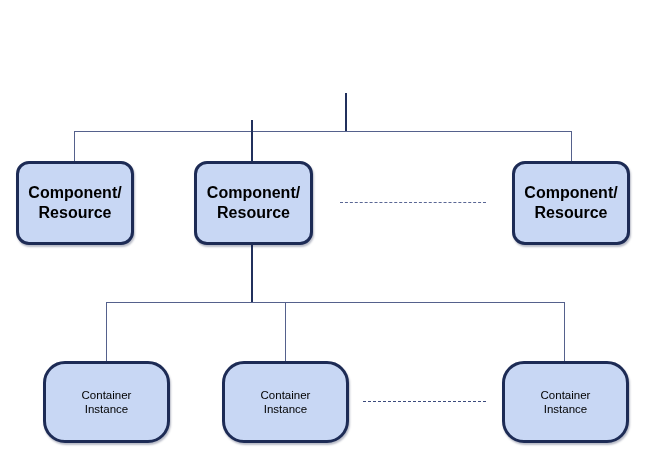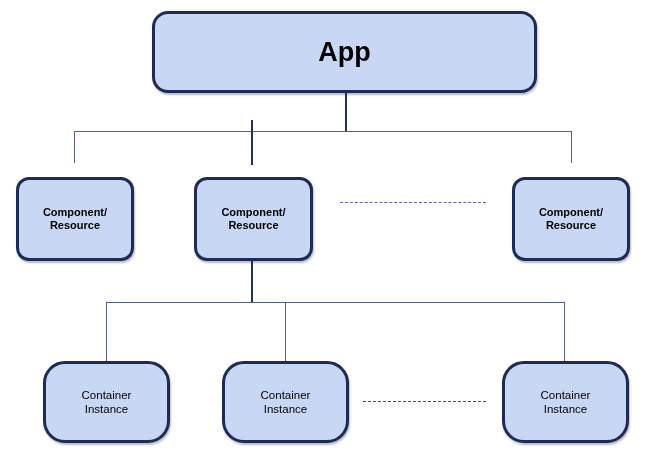--- a/index.html
+++ b/index.html
@@ -32,24 +32,23 @@
     z-index: 3;
     box-shadow: 1px 2px 2px rgba(20,30,70,0.30);
   }
   .node.app {
     border-radius: 16px;
     font-size: 27px;
     font-weight: bold;
     letter-spacing: 0px;
   }
   .node.comp {
-    font-size: 11px;
+    font-size: 16px;
     font-weight: bold;
     border-radius: 13px;
-    margin-top: 16px;
   }
   .node.inst {
     font-size: 11.5px;
     font-weight: normal;
     border-radius: 22px;
   }
   .node .label { display: block; }
 
   
   .wire {
@@ -99,23 +98,20 @@
   <div class="wire v-light" style="left:106px; top:302px; height:61px;"></div>
 
   <div class="wire v-light" style="left:285px; top:302px; height:61px;"></div>
 
   <div class="wire v-light" style="left:564px; top:302px; height:61px;"></div>
 
   <div class="wire dash fine" style="left:340px; top:202px; width:146px;"></div>
 
   <div class="wire dash" style="left:363px; top:401px; width:123px;"></div>
 
-  <div class="node app" style="left:152px; top:11px; width:385px; height:82px;">
-    <span class="label">App</span>
-  </div>
 
   <div class="node comp" style="left:16px; top:161px; width:118px; height:84px;">
     <span>
       <span class="label">Component/</span>
       <span class="label">Resource</span>
     </span>
   </div>
 
   <div class="node comp" style="left:194px; top:161px; width:119px; height:84px;">
     <span>

